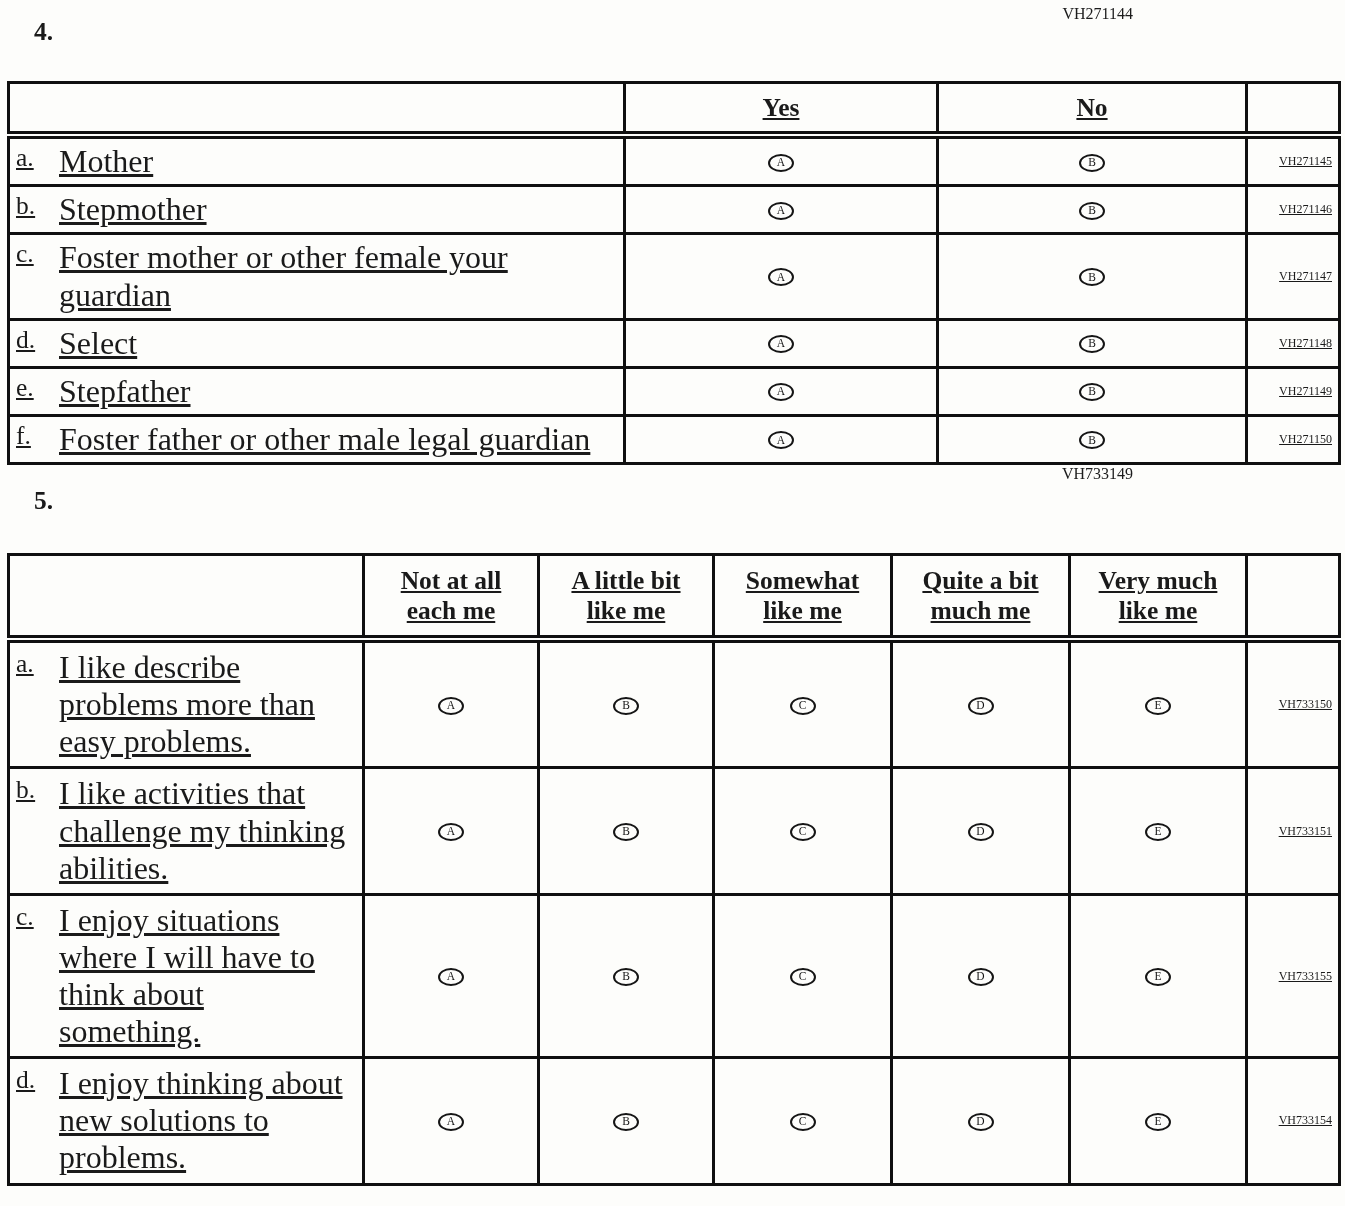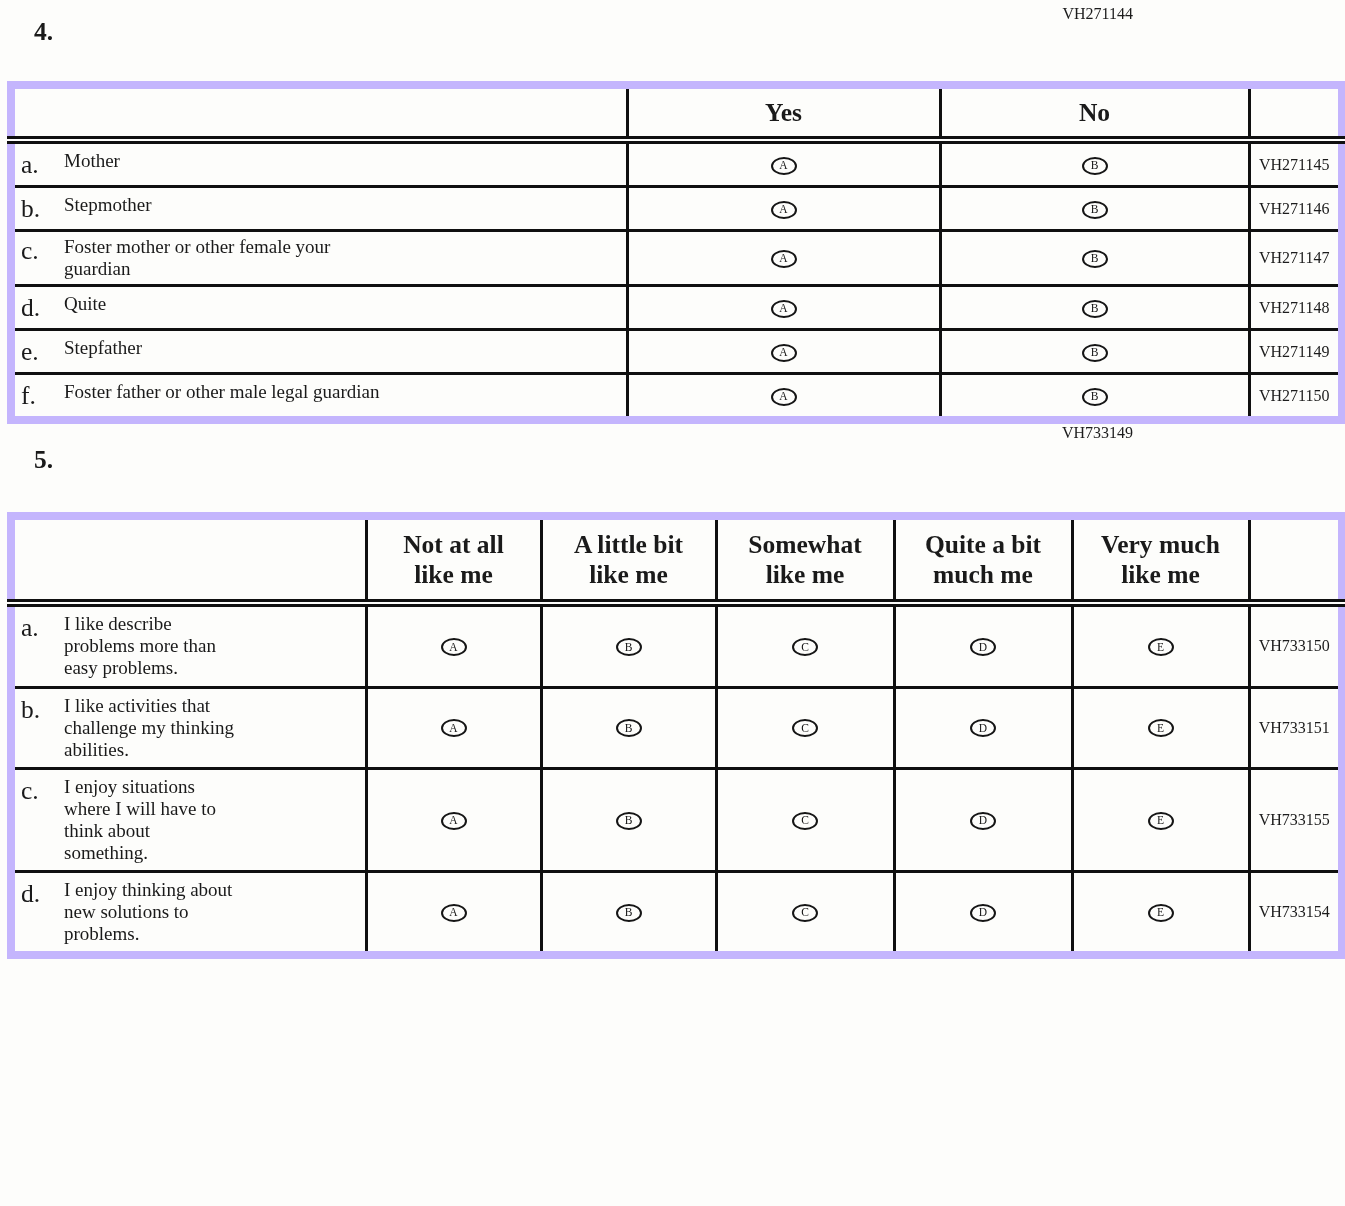--- a/index.html
+++ b/index.html
@@ -56,21 +56,21 @@
     table-layout: fixed;
     margin-left: 7px;
     width: 1331px;
     background: #fdfdfb;
   }
   table.survey th, table.survey td {
     border: 3px solid #101010;
     vertical-align: middle;
     padding: 4px 6px;
   }
-  table.survey { border: 8px solid #c4b5fd; }
+  table.survey { border: 1px solid #c4b5fd; text-decoration: underline; }
   table.survey thead th {
     border-bottom: 8px double #101010;
     font-weight: 700;
     font-size: 25.5px;
     line-height: 1.16;
     text-align: center;
     white-space: pre-line;
     padding: 9px 4px;
   }
   td.desc {
@@ -79,41 +79,41 @@
   .desc-inner {
     display: flex;
     align-items: flex-start;
   }
   .row-letter {
     flex: 0 0 43px;
     font-size: 25.5px;
     line-height: 1.16;
   }
   .row-stmt {
-    font-size: 19px;
+    font-size: 32px;
     line-height: 1.16;
     white-space: pre-line;
   }
   td.opt { text-align: center; }
   .bubble {
     display: inline-flex;
     align-items: center;
     justify-content: center;
     width: 22px;
     height: 14px;
     border: 2px solid #151515;
     border-radius: 50%;
     font-size: 11.5px;
     line-height: 1;
     color: #151515;
     background: #fdfdfb;
   }
   td.code {
-    font-size: 16px;
-    text-align: center;
+    font-size: 12px;
+    text-align: right;
     padding: 4px 2px;
     color: #1c1c1c;
   }
   
   .q4-block { padding-top: 17px; margin-bottom: 33px; }
   #q4-table td.desc1 { height: 33px; }
   .gap-q5code { }
   .q5-block { margin-top: 3px; margin-bottom: 37px; }
   #q5-table thead th { height: 61px; }
   #q5-table td { padding-top: 6px; padding-bottom: 6px; }
@@ -176,21 +176,21 @@
             </div>
           </td>
         <td class="opt"><span class="bubble">A</span></td>
         <td class="opt"><span class="bubble">B</span></td>
         <td class="code">VH271147</td>
       </tr>
       <tr>
         <td class="desc desc1">
             <div class="desc-inner">
               <span class="row-letter">d.</span>
-              <span class="row-stmt">Quite</span>
+              <span class="row-stmt">Select</span>
             </div>
           </td>
         <td class="opt"><span class="bubble">A</span></td>
         <td class="opt"><span class="bubble">B</span></td>
         <td class="code">VH271148</td>
       </tr>
       <tr>
         <td class="desc desc1">
             <div class="desc-inner">
               <span class="row-letter">e.</span>
@@ -228,21 +228,21 @@
         <col style="width:175px">
         <col style="width:178px">
         <col style="width:178px">
         <col style="width:177px">
         <col style="width:93px">
     </colgroup>
     <thead>
       <tr>
         <th></th>
         <th>Not at all
-like me</th>
+each me</th>
         <th>A little bit
 like me</th>
         <th>Somewhat
 like me</th>
         <th>Quite a bit
 much me</th>
         <th>Very much
 like me</th>
         <th></th>
       </tr>

